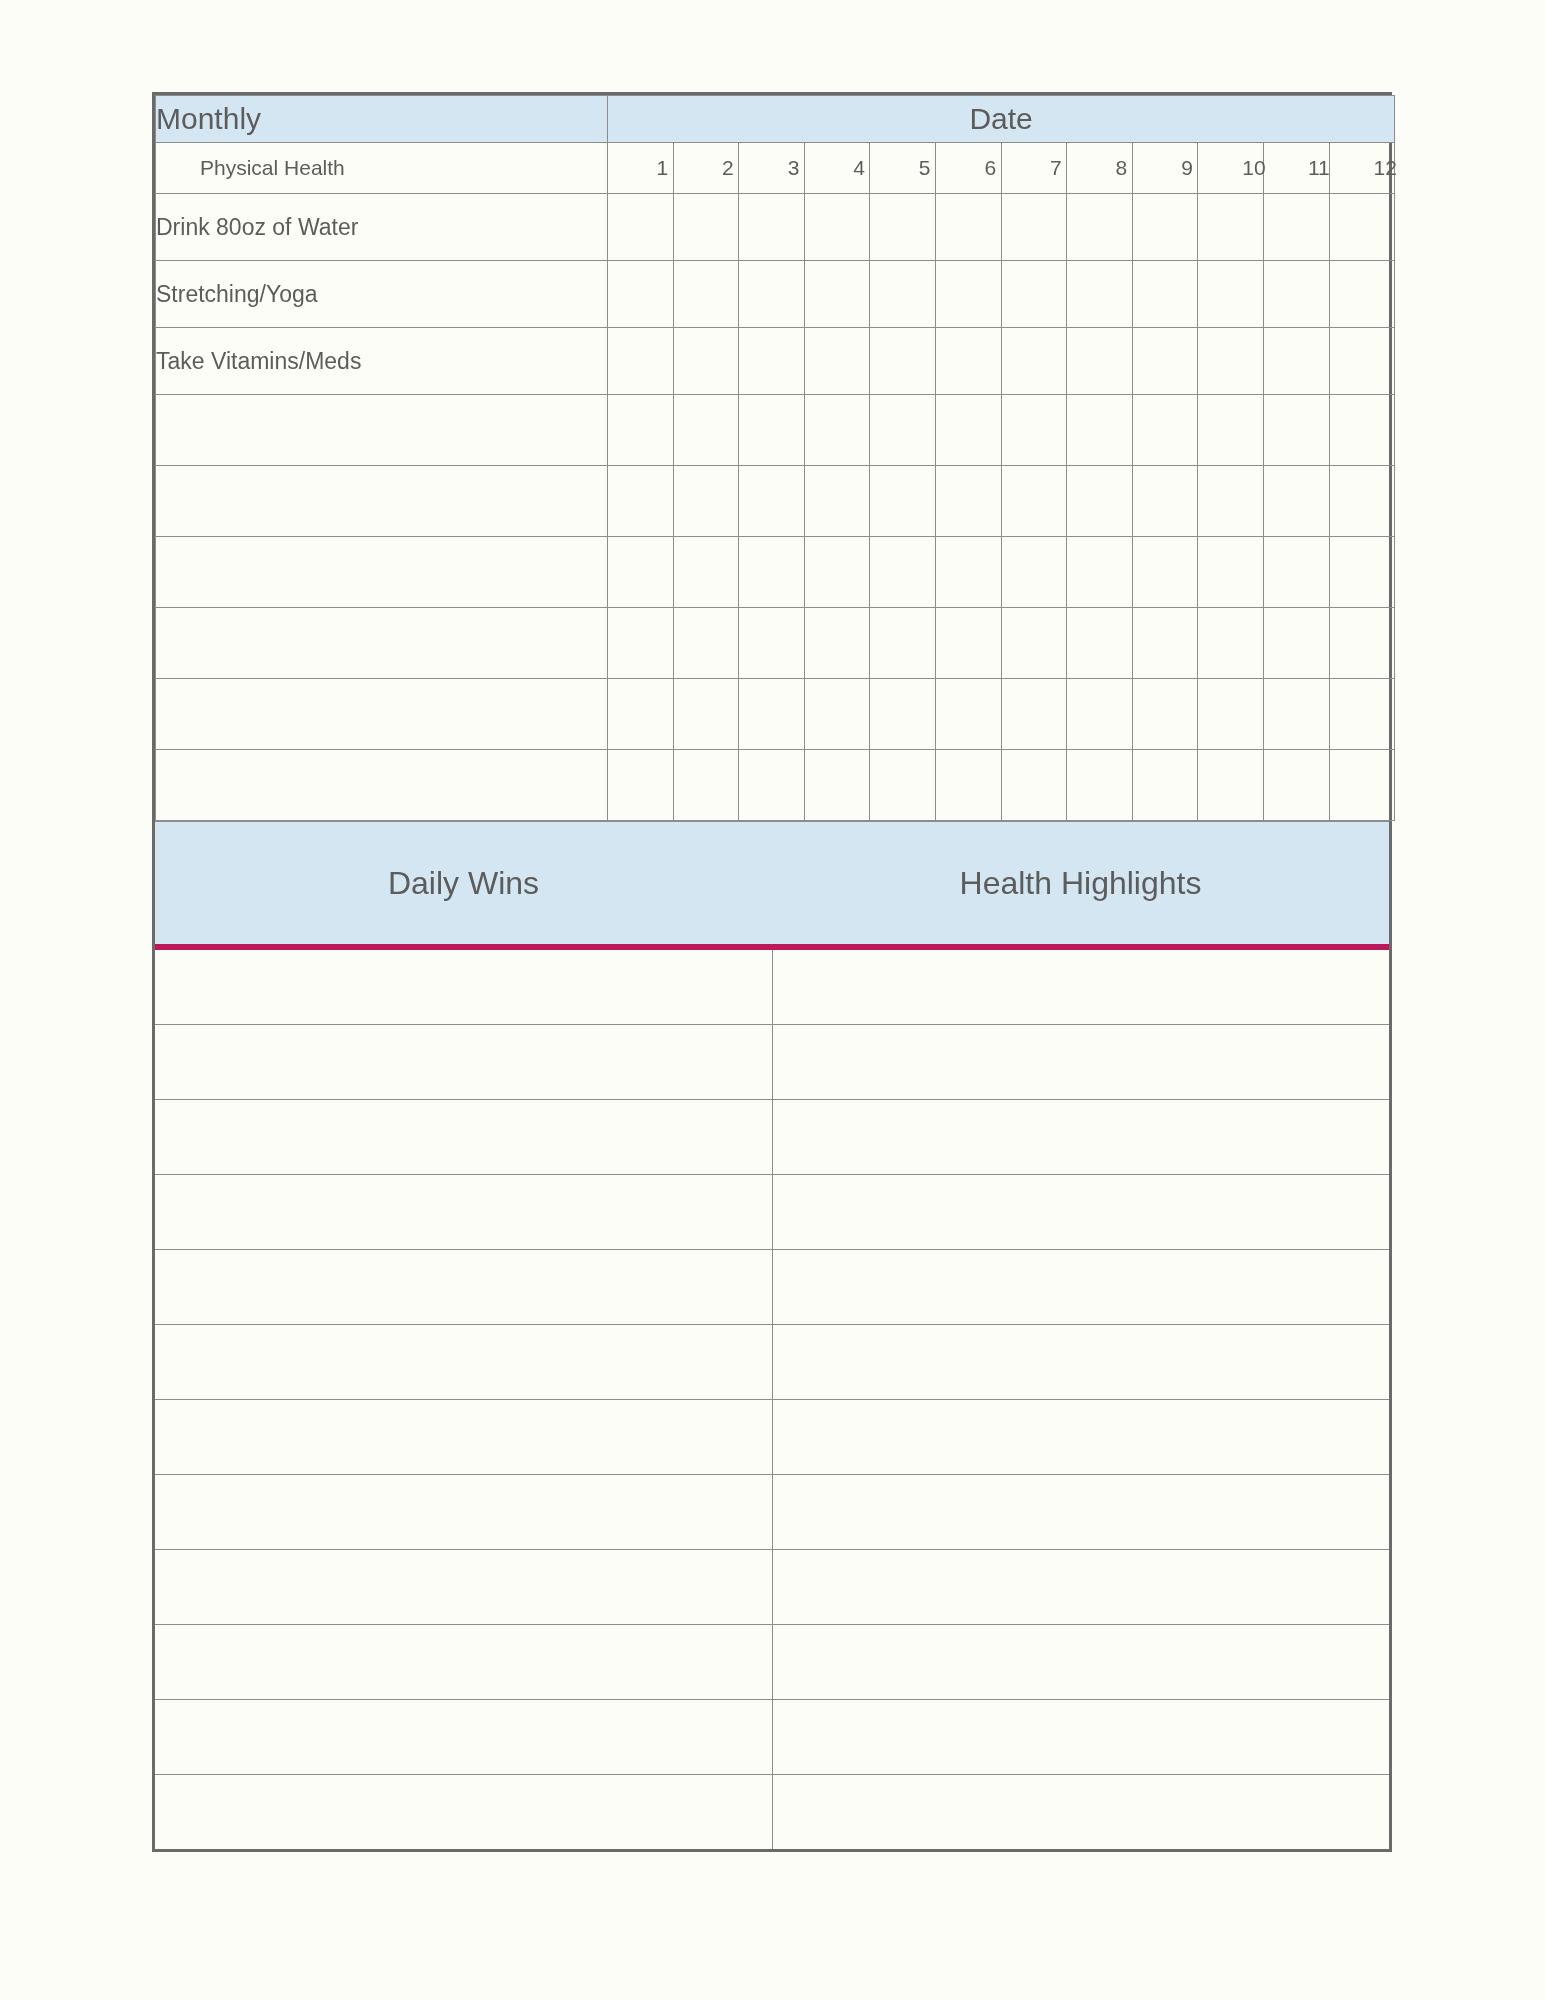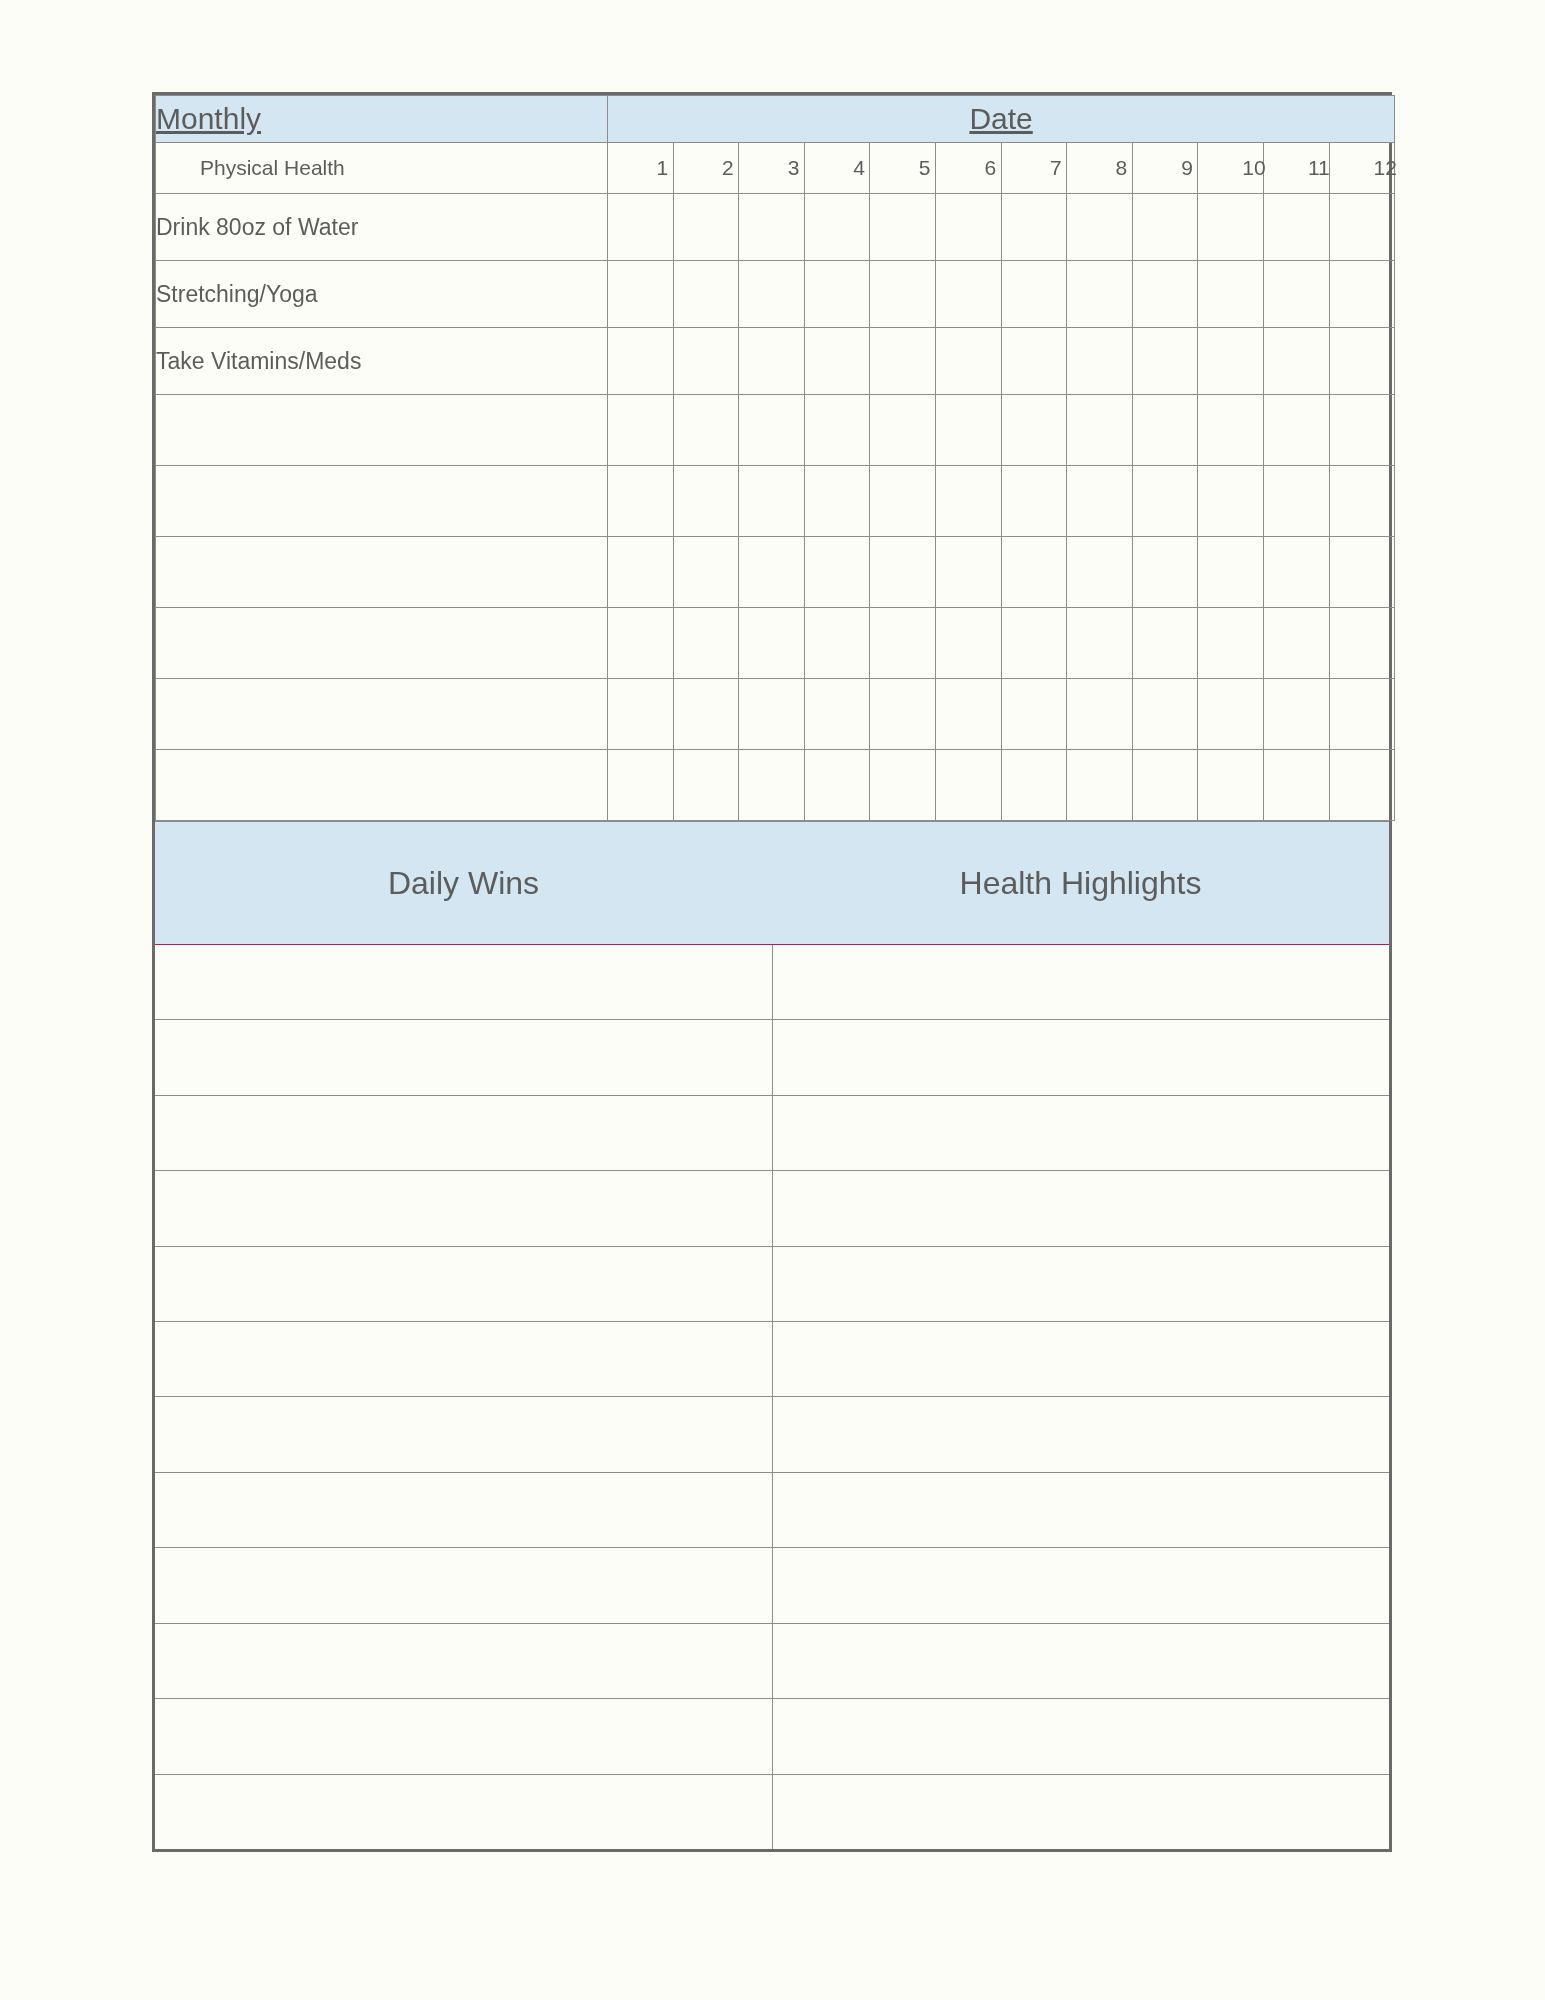--- a/index.html
+++ b/index.html
@@ -40,21 +40,20 @@
     font-weight: normal;
   }
   .tracker .label-col {
     width: 452px;
   }
   .day-col {
     width: 65.6px;
   }
   .hdr-band {
     background: #d4e6f1;
-    text-decoration: underline;
   }
   .title-monthly {
     font-size: 30px;
     color: #5c5c5c;
     padding: 10px 0 10px 28px;
     height: 46px;
     line-height: 46px;
   }
   .title-date {
     font-size: 30px;
@@ -89,21 +88,21 @@
     overflow: hidden;
   }
   .blank-row td {
     height: 70px;
   }
 
   
   .band {
     background: #d4e6f1;
     border-top: 1px solid #8c8c8c;
-    border-bottom: 1px solid #be185d;
+    border-bottom: 6px solid #be185d;
     height: 122px;
     display: flex;
     align-items: center;
   }
   .band > div {
     flex: 1;
     text-align: center;
     font-size: 32px;
     color: #5c5c5c;
   }

